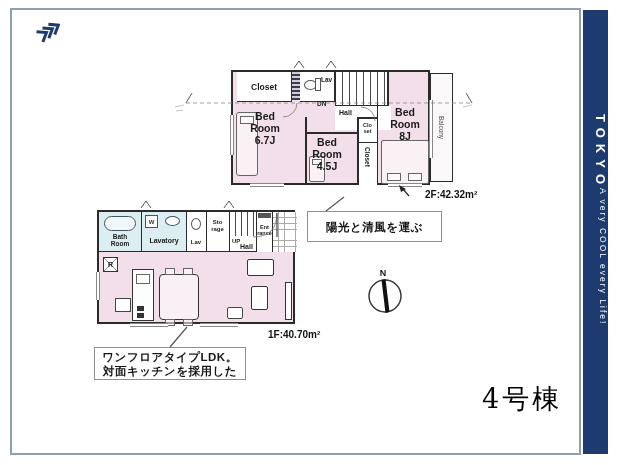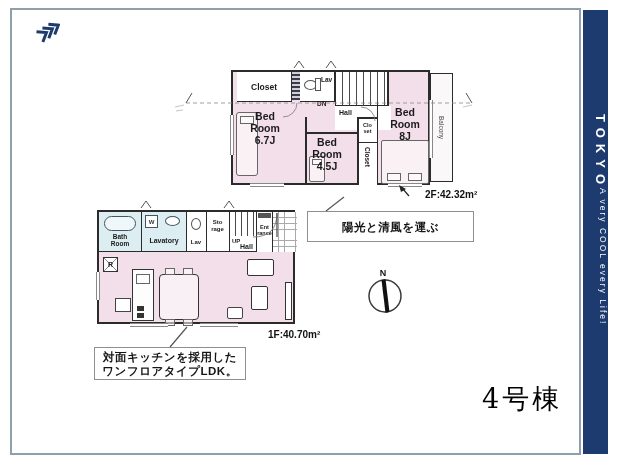--- a/index.html
+++ b/index.html
@@ -108,21 +108,21 @@
     <span style="writing-mode:vertical-rl;font-size:6.5px;color:#444;">Balcony</span>
   </div>
 
   <div class="win" style="left:250px;top:183px;width:34px;"></div>
   <div class="win" style="left:388px;top:183px;width:34px;"></div>
   <div class="winv" style="left:229.5px;top:115px;height:40px;"></div>
   <div class="winv" style="left:428.5px;top:100px;height:58px;"></div>
 
   <div class="area-lbl" style="left:409px;top:189px;margin-left:16px;">2F:42.32m²</div>
 
-  <div class="callout" style="left:307px;top:211px;width:167px;height:31px;">
+  <div class="callout" style="left:307px;top:211px;width:135px;height:31px;">
     <div>陽光と清風を運ぶ</div>
   </div>
 
   <div class="plan" style="left:97px;top:210px;width:198px;height:114px;">
 
     <div class="r" style="left:0;top:0;width:43px;height:40px;background:#dceef2;border-right:1.5px solid #2b2b2b;border-bottom:1.5px solid #2b2b2b;">
       <div class="r" style="left:5px;top:4px;width:32px;height:15px;border:1.2px solid #44555f;border-radius:8px;background:#eef8fa;"></div>
       <span class="lbl" style="left:0;top:21px;width:42px;font-size:6.5px;line-height:7px;">Bath
 Room</span>
     </div>
@@ -170,22 +170,22 @@
 
   </div>
 
   <div class="win" style="left:130px;top:322.5px;width:38px;"></div>
   <div class="win" style="left:200px;top:322.5px;width:38px;"></div>
   <div class="winv" style="left:95.5px;top:272px;height:28px;"></div>
 
   <div class="area-lbl" style="left:249px;top:329px;margin-left:19px;">1F:40.70m²</div>
 
   <div class="callout" style="left:94px;top:347px;width:152px;height:33px;">
+    <div>ワンフロアタイプLDK。</div>
     <div>対面キッチンを採用した</div>
-    <div>ワンフロアタイプLDK。</div>
   </div>
 
   <div class="building">4号棟</div>
 
   <svg class="overlay" width="620" height="465" viewBox="0 0 620 465">
 
     <line x1="186" y1="103" x2="472" y2="103" stroke="#888" stroke-width="0.8" stroke-dasharray="4 3"></line>
     <path d="M186,103 l6,-10" stroke="#555" stroke-width="1" fill="none"></path>
     <path d="M472,103 l-6,-10" stroke="#555" stroke-width="1" fill="none"></path>
     <path d="M175,107 l9,-2 M176,111 l7,-1" stroke="#aaa" stroke-width="0.7" fill="none"></path>

